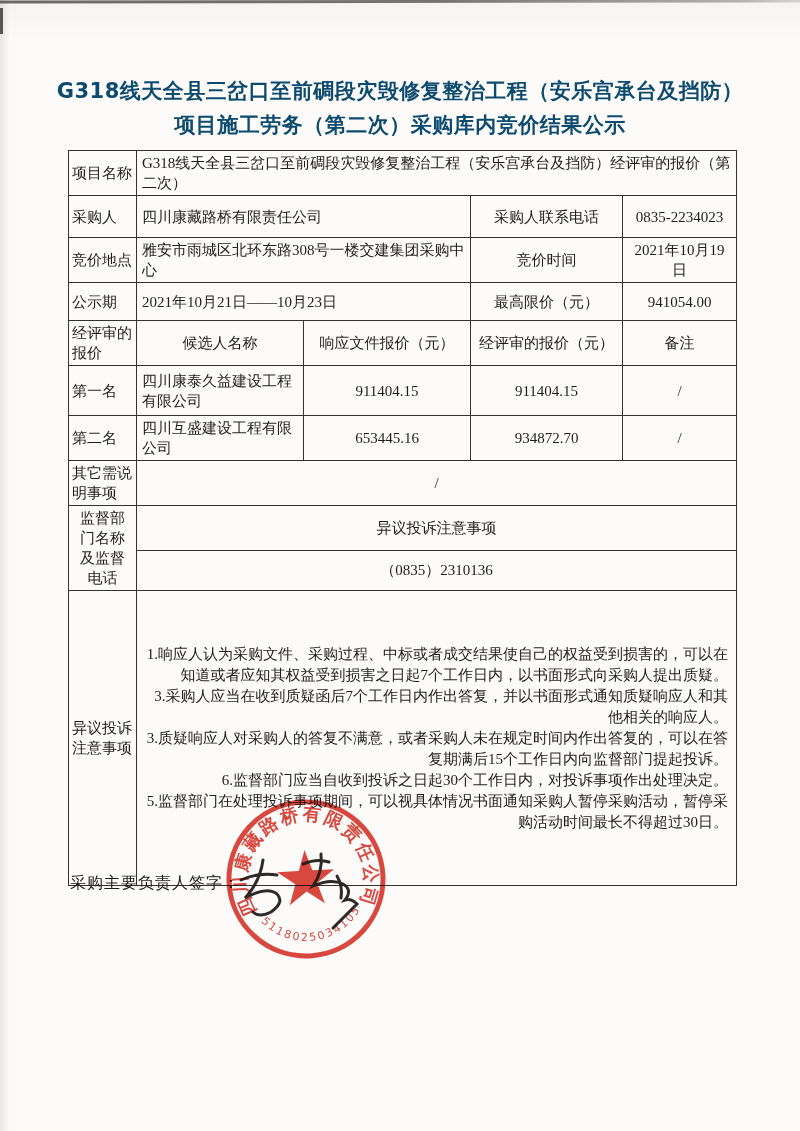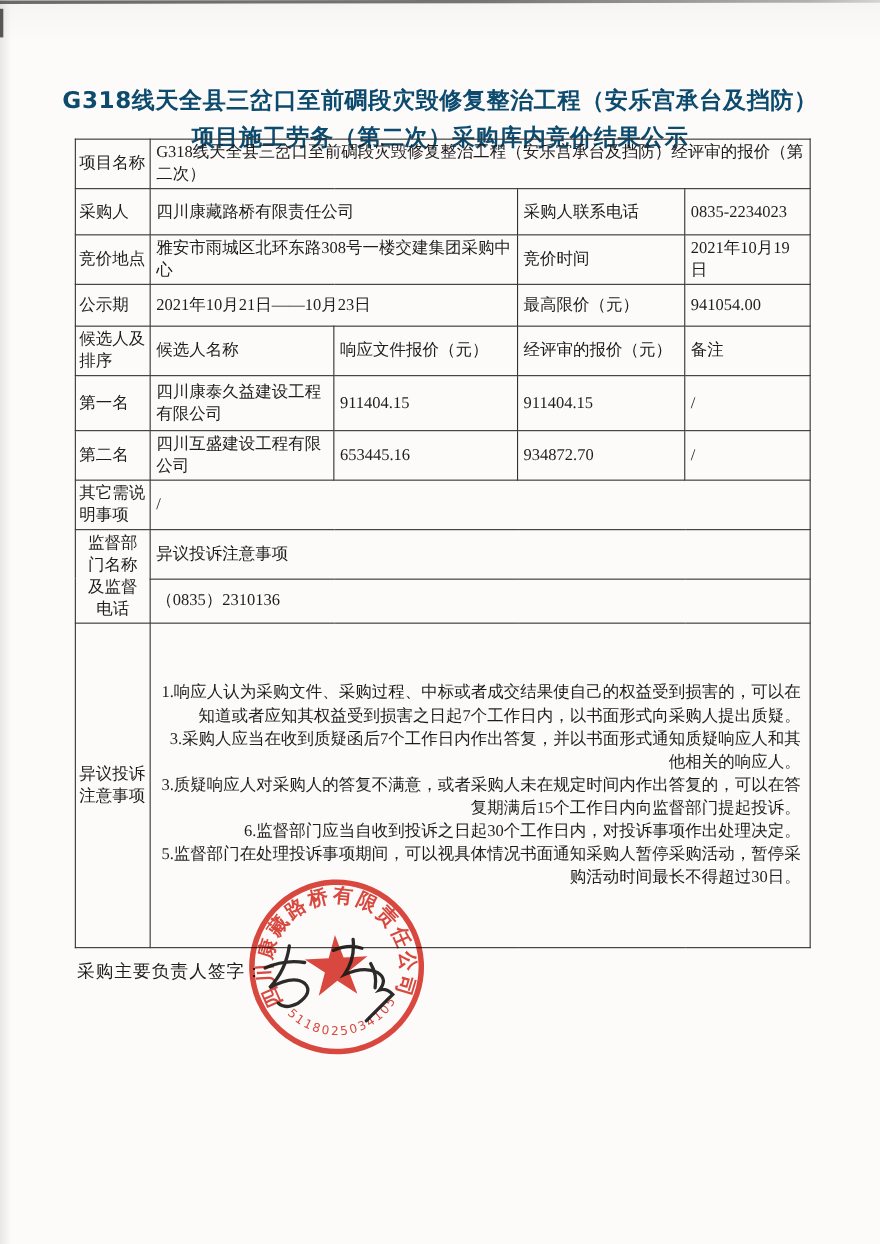--- a/index.html
+++ b/index.html
@@ -19,31 +19,31 @@
   .scan-left{
     position:absolute;top:8px;left:0;width:3px;height:26px;background:#33312f;opacity:.8;
   }
   h1.doc-title{
     position:absolute;top:74px;left:55px;width:690px;margin:0;
     font-family:"DejaVu Sans","Liberation Sans",sans-serif;
     font-size:21px;line-height:34px;font-weight:700;text-align:center;
     letter-spacing:.5px;color:#0c4a6e;
   }
   table.main{
-    position:absolute;left:68px;top:126px;width:668px;
+    position:absolute;left:68px;top:150px;width:668px;
     border-collapse:collapse;table-layout:fixed;
   }
   td{
     border:1.5px solid #35322e;
     font-size:15px;line-height:20px;
     padding:2px 5px;vertical-align:middle;
     overflow:hidden;word-break:break-all;
   }
   td.lab{padding:2px 1px 2px 3px;}
-  td.c{}
+  td.c{text-align:center;}
   td.l{text-align:left;}
   td.sup-lab{text-align:center;padding:2px 11px;}
   .obj-cell{padding:4px 8px 4px 8px;}
   .obj-inner{display:flex;flex-direction:column;justify-content:center;height:100%;}
   .obj-inner p{margin:0;font-size:15px;line-height:21px;text-align:right;}
   .sign-label{
     position:absolute;left:70px;top:873px;font-size:16px;letter-spacing:1px;color:#1d1b19;
   }
   .stamp{
     position:absolute;left:221px;top:794px;width:170px;height:170px;
@@ -86,21 +86,21 @@
     <td class="c">竞价时间</td>
     <td class="c">2021年10月19日</td>
   </tr>
   <tr style="height:38px">
     <td class="lab">公示期</td>
     <td class="l" colspan="2">2021年10月21日——10月23日</td>
     <td class="c">最高限价（元）</td>
     <td class="c">941054.00</td>
   </tr>
   <tr style="height:44px">
-    <td class="lab">候选人及排序</td>
+    <td class="lab">经评审的报价</td>
     <td class="c">候选人名称</td>
     <td class="c">响应文件报价（元）</td>
     <td class="c">经评审的报价（元）</td>
     <td class="c">备注</td>
   </tr>
   <tr style="height:50px">
     <td class="lab">第一名</td>
     <td class="l">四川康泰久益建设工程有限公司</td>
     <td class="c">911404.15</td>
     <td class="c">911404.15</td>

